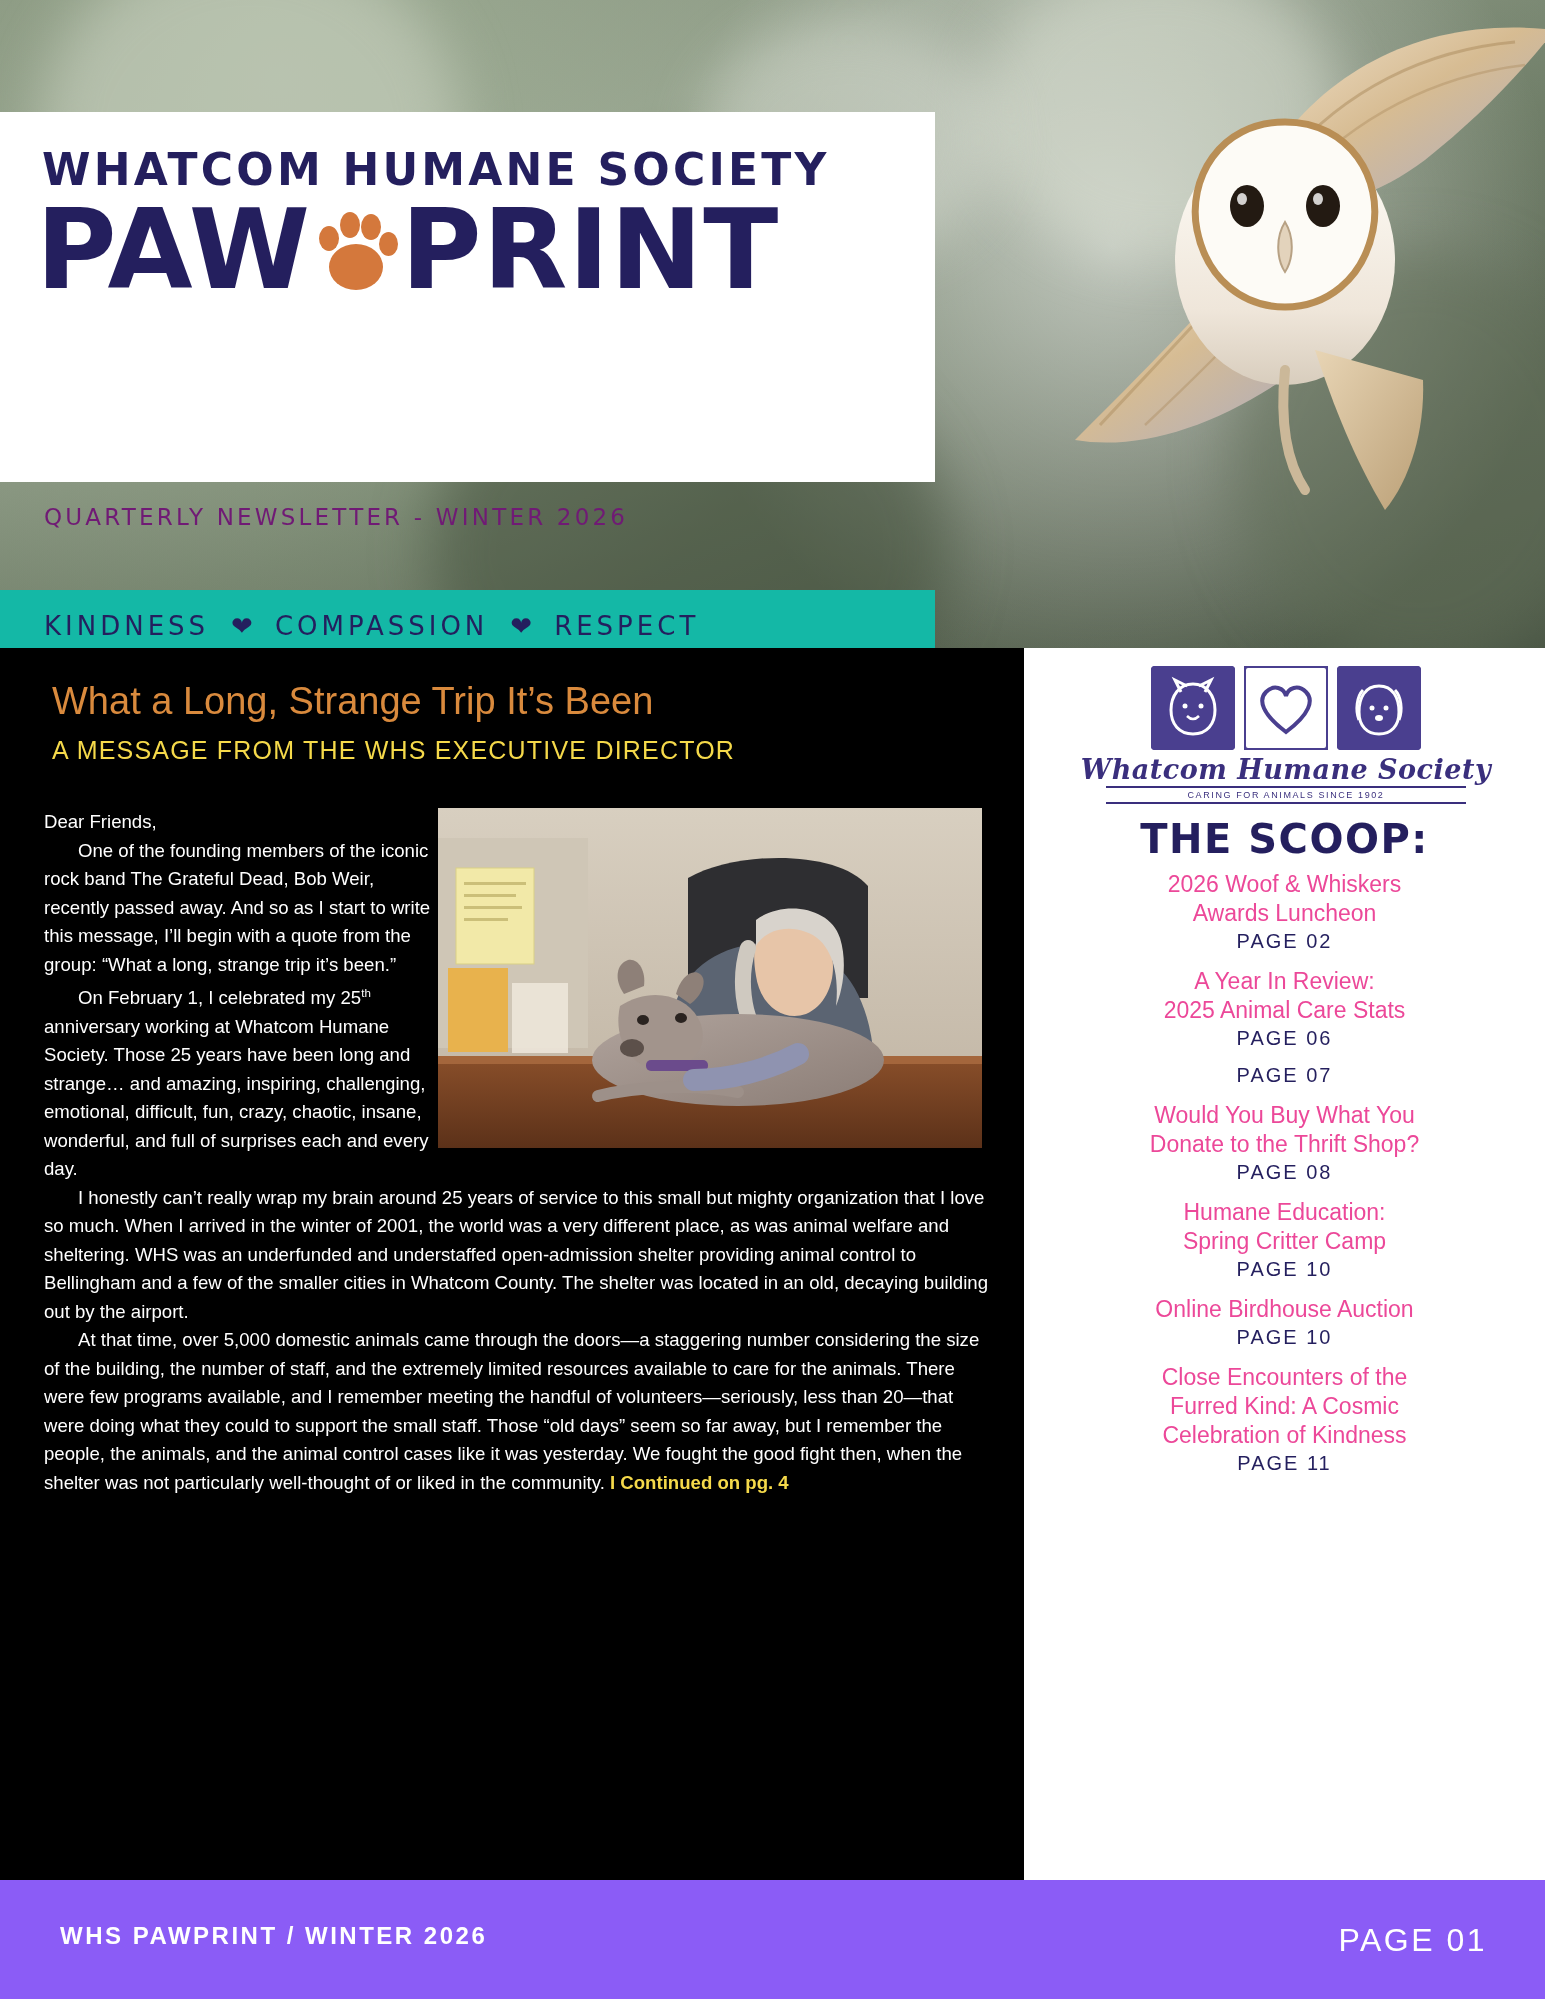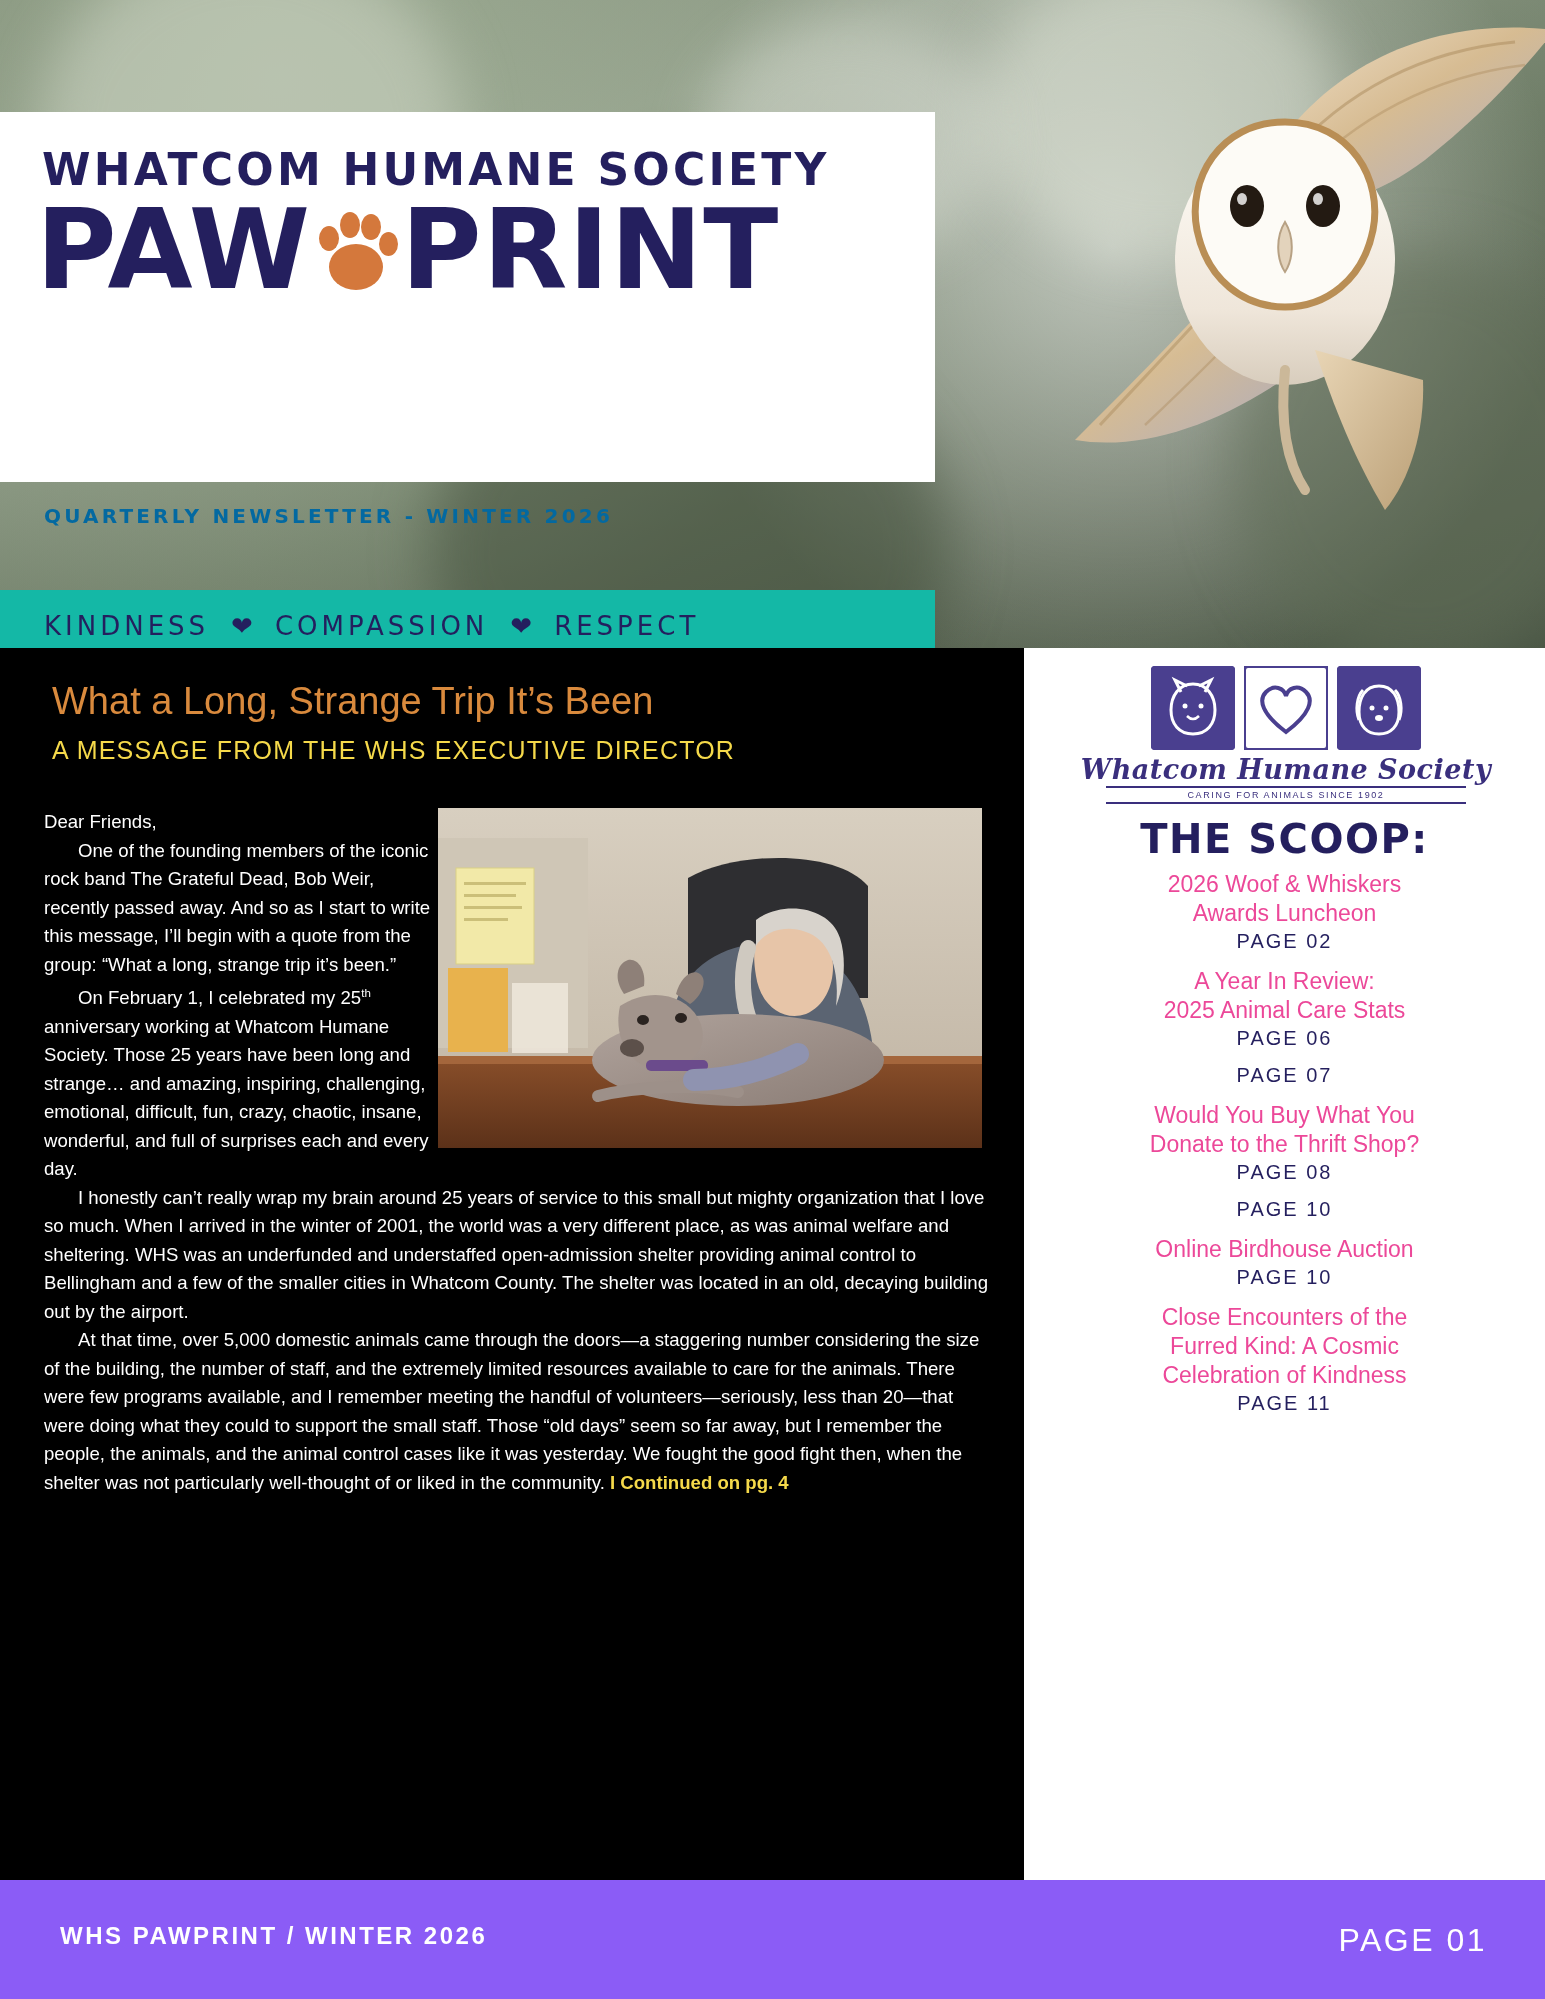--- a/index.html
+++ b/index.html
@@ -111,26 +111,25 @@
     border-radius: 48% 48% 42% 42% / 56% 56% 44% 44%;
   }
   .paw-t1 { left: 6px;  top: 24px; width: 20px; height: 25px; }
   .paw-t2 { left: 27px; top: 10px; width: 20px; height: 26px; }
   .paw-t3 { left: 48px; top: 12px; width: 20px; height: 26px; }
   .paw-t4 { left: 66px; top: 30px; width: 19px; height: 24px; }
   .mh-sub {
     position: absolute;
     left: 44px;
     top: 392px;
-    font-size: 20px;
+    font-size: 23px;
     letter-spacing: 3.2px;
-    color: #0369a1;
+    color: #701a75;
     font-family: "DejaVu Sans", sans-serif;
     white-space: nowrap;
-    font-weight: bold;
   }
   .mh-values {
     position: absolute;
     left: 0;
     top: 478px;
     width: 935px;
     height: 72px;
     background: #14b8a6;
     display: flex;
     align-items: center;
@@ -535,20 +534,21 @@
         <div class="p">PAGE 06</div>
       </div>
       <div class="scoop-item">
         <div class="p">PAGE 07</div>
       </div>
       <div class="scoop-item">
         <div class="t">Would You Buy What You<br>Donate to the Thrift Shop?</div>
         <div class="p">PAGE 08</div>
       </div>
       <div class="scoop-item">
+        <div class="t">Humane Education:<br>Spring Critter Camp</div>
         <div class="p">PAGE 10</div>
       </div>
       <div class="scoop-item">
         <div class="t">Online Birdhouse Auction</div>
         <div class="p">PAGE 10</div>
       </div>
       <div class="scoop-item">
         <div class="t">Close Encounters of the<br>Furred Kind: A Cosmic<br>Celebration of Kindness</div>
         <div class="p">PAGE 11</div>
       </div>

